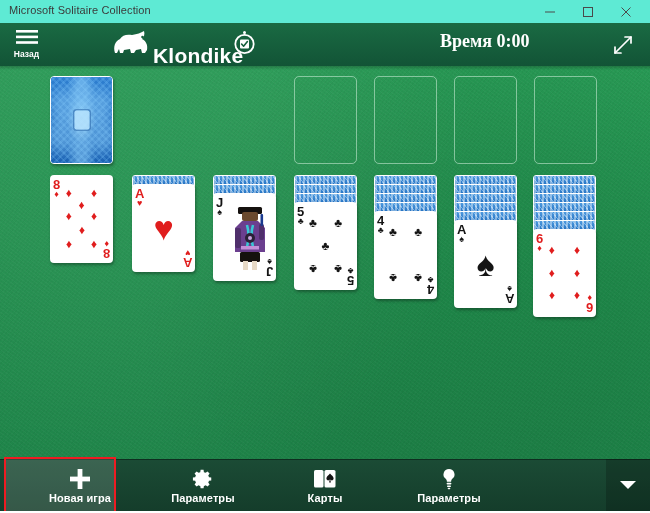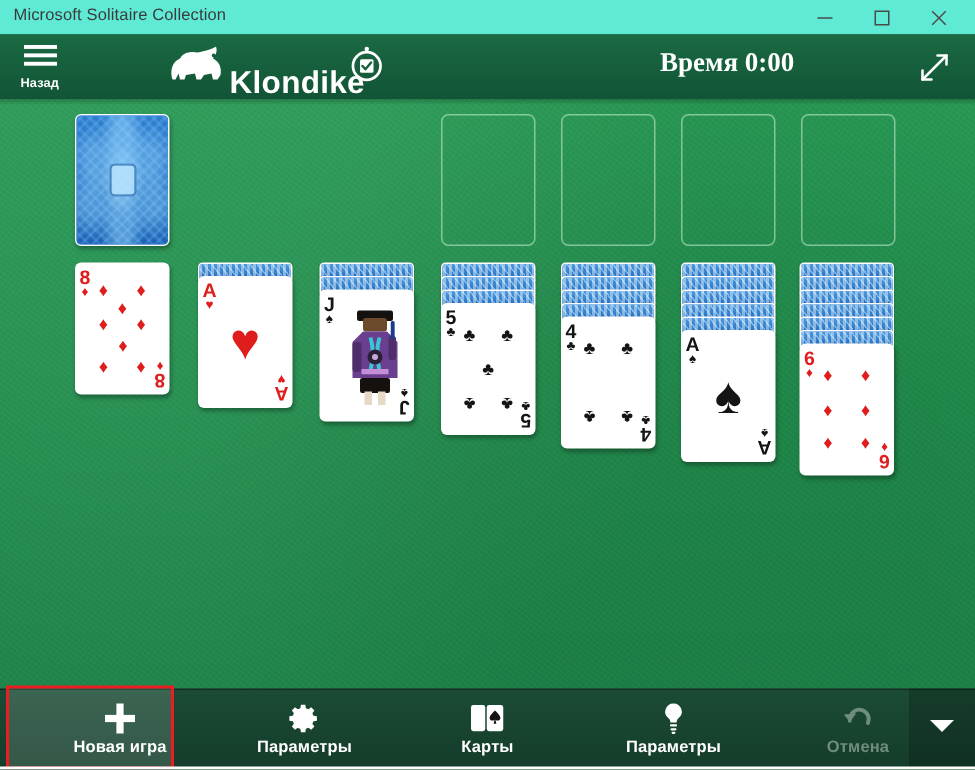--- a/index.html
+++ b/index.html
@@ -453,29 +453,20 @@
       <svg width="18" height="22" viewBox="0 0 18 24">
         <path fill="#ffffff" d="M9 1a6 6 0 0 0-3.6 10.8c.7.6 1.1 1.3 1.2 2.1l.1 1h4.6l.1-1c.1-.8.5-1.5 1.2-2.1A6 6 0 0 0 9 1z"></path>
         <rect x="6.4" y="16.2" width="5.2" height="1.7" rx=".8" fill="#ffffff"></rect>
         <rect x="6.8" y="19" width="4.4" height="1.7" rx=".8" fill="#ffffff"></rect>
         <rect x="7.6" y="21.6" width="2.8" height="1.6" rx=".8" fill="#ffffff"></rect>
       </svg>
     </span>
     <span class="tl">Параметры</span>
   </div>
 
-  <div class="tb-item dim" id="tb-undo" style="left:500px;width:104px;">
-    <span class="ic">
-      <svg width="24" height="22" viewBox="0 0 24 22">
-        <path d="M6.5 12.5 C6.5 6.8 11 4 15 5.5 C18.6 6.9 20 10.6 18.6 14" fill="none" stroke="#6f8d7d" stroke-width="2.6" stroke-linecap="round"></path>
-        <path d="M6.5 13.4 L2.6 8.4 L10.8 7.6 Z" fill="#6f8d7d"></path>
-      </svg>
-    </span>
-    <span class="tl">Отмена</span>
-  </div>
 
   <div class="tb-expander">
     <span>
       <svg width="18" height="12" viewBox="0 0 18 12">
         <path d="M1 2 L9 10 L17 2 Z" fill="#ffffff"></path>
       </svg>
     </span>
   </div>
 
   <div class="annot-box"></div>

